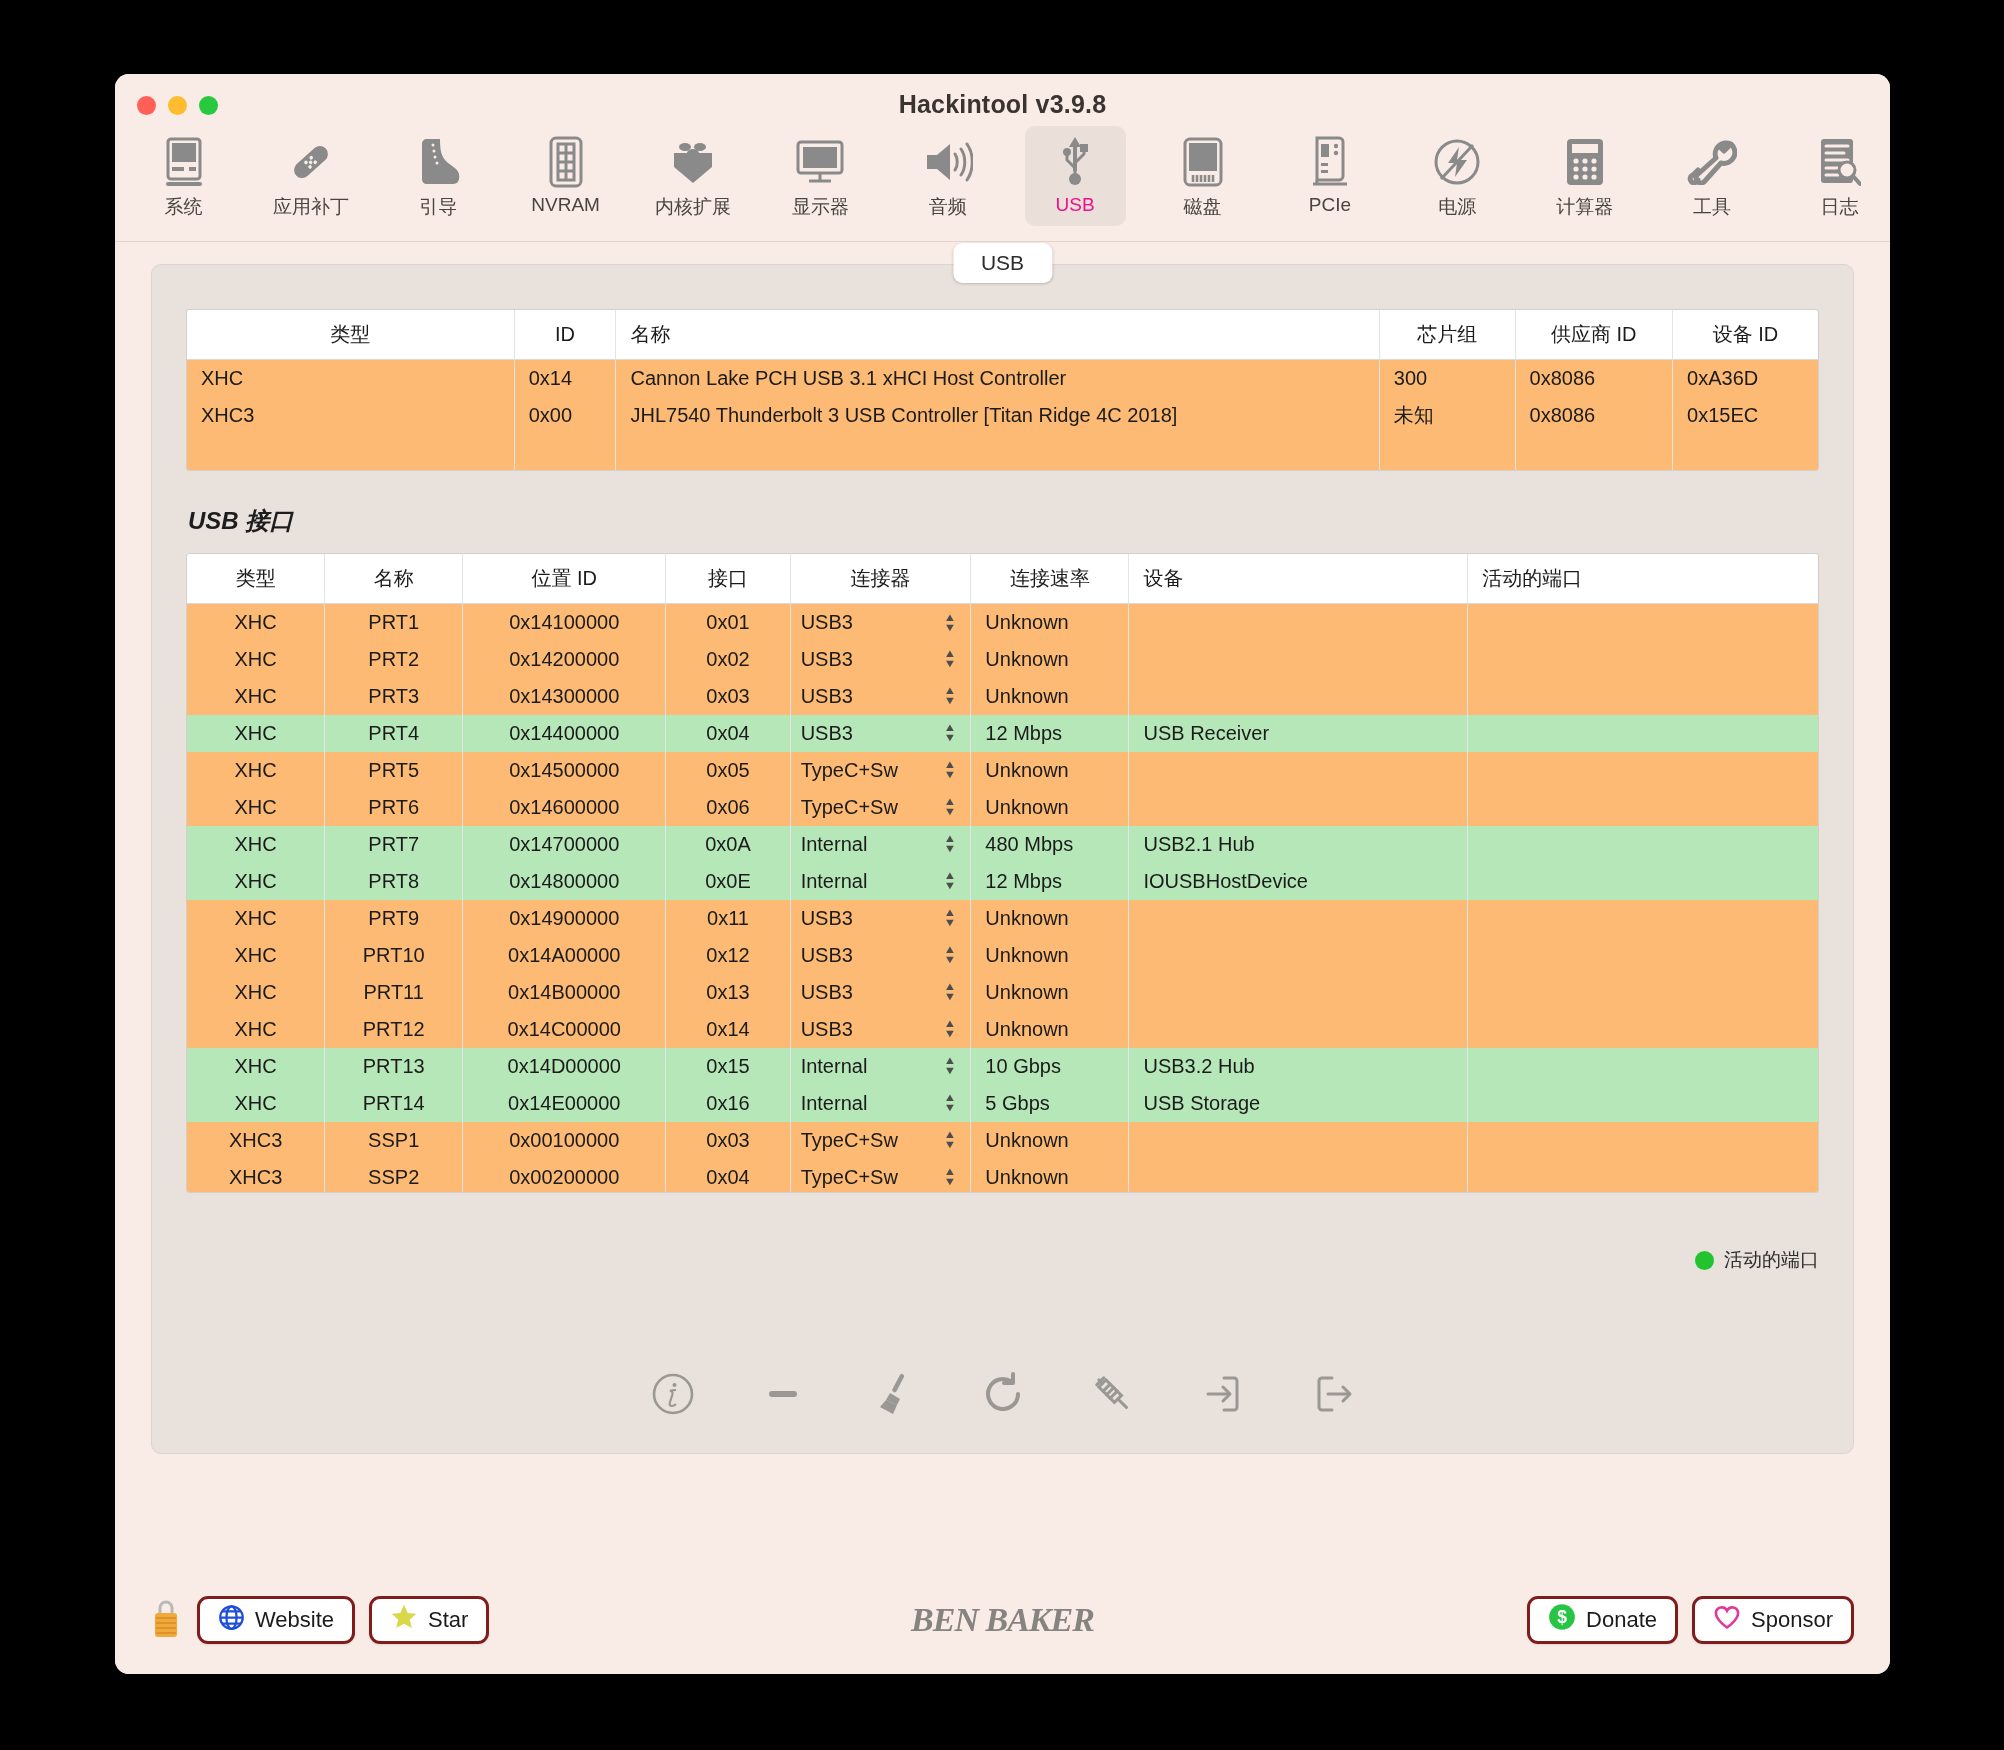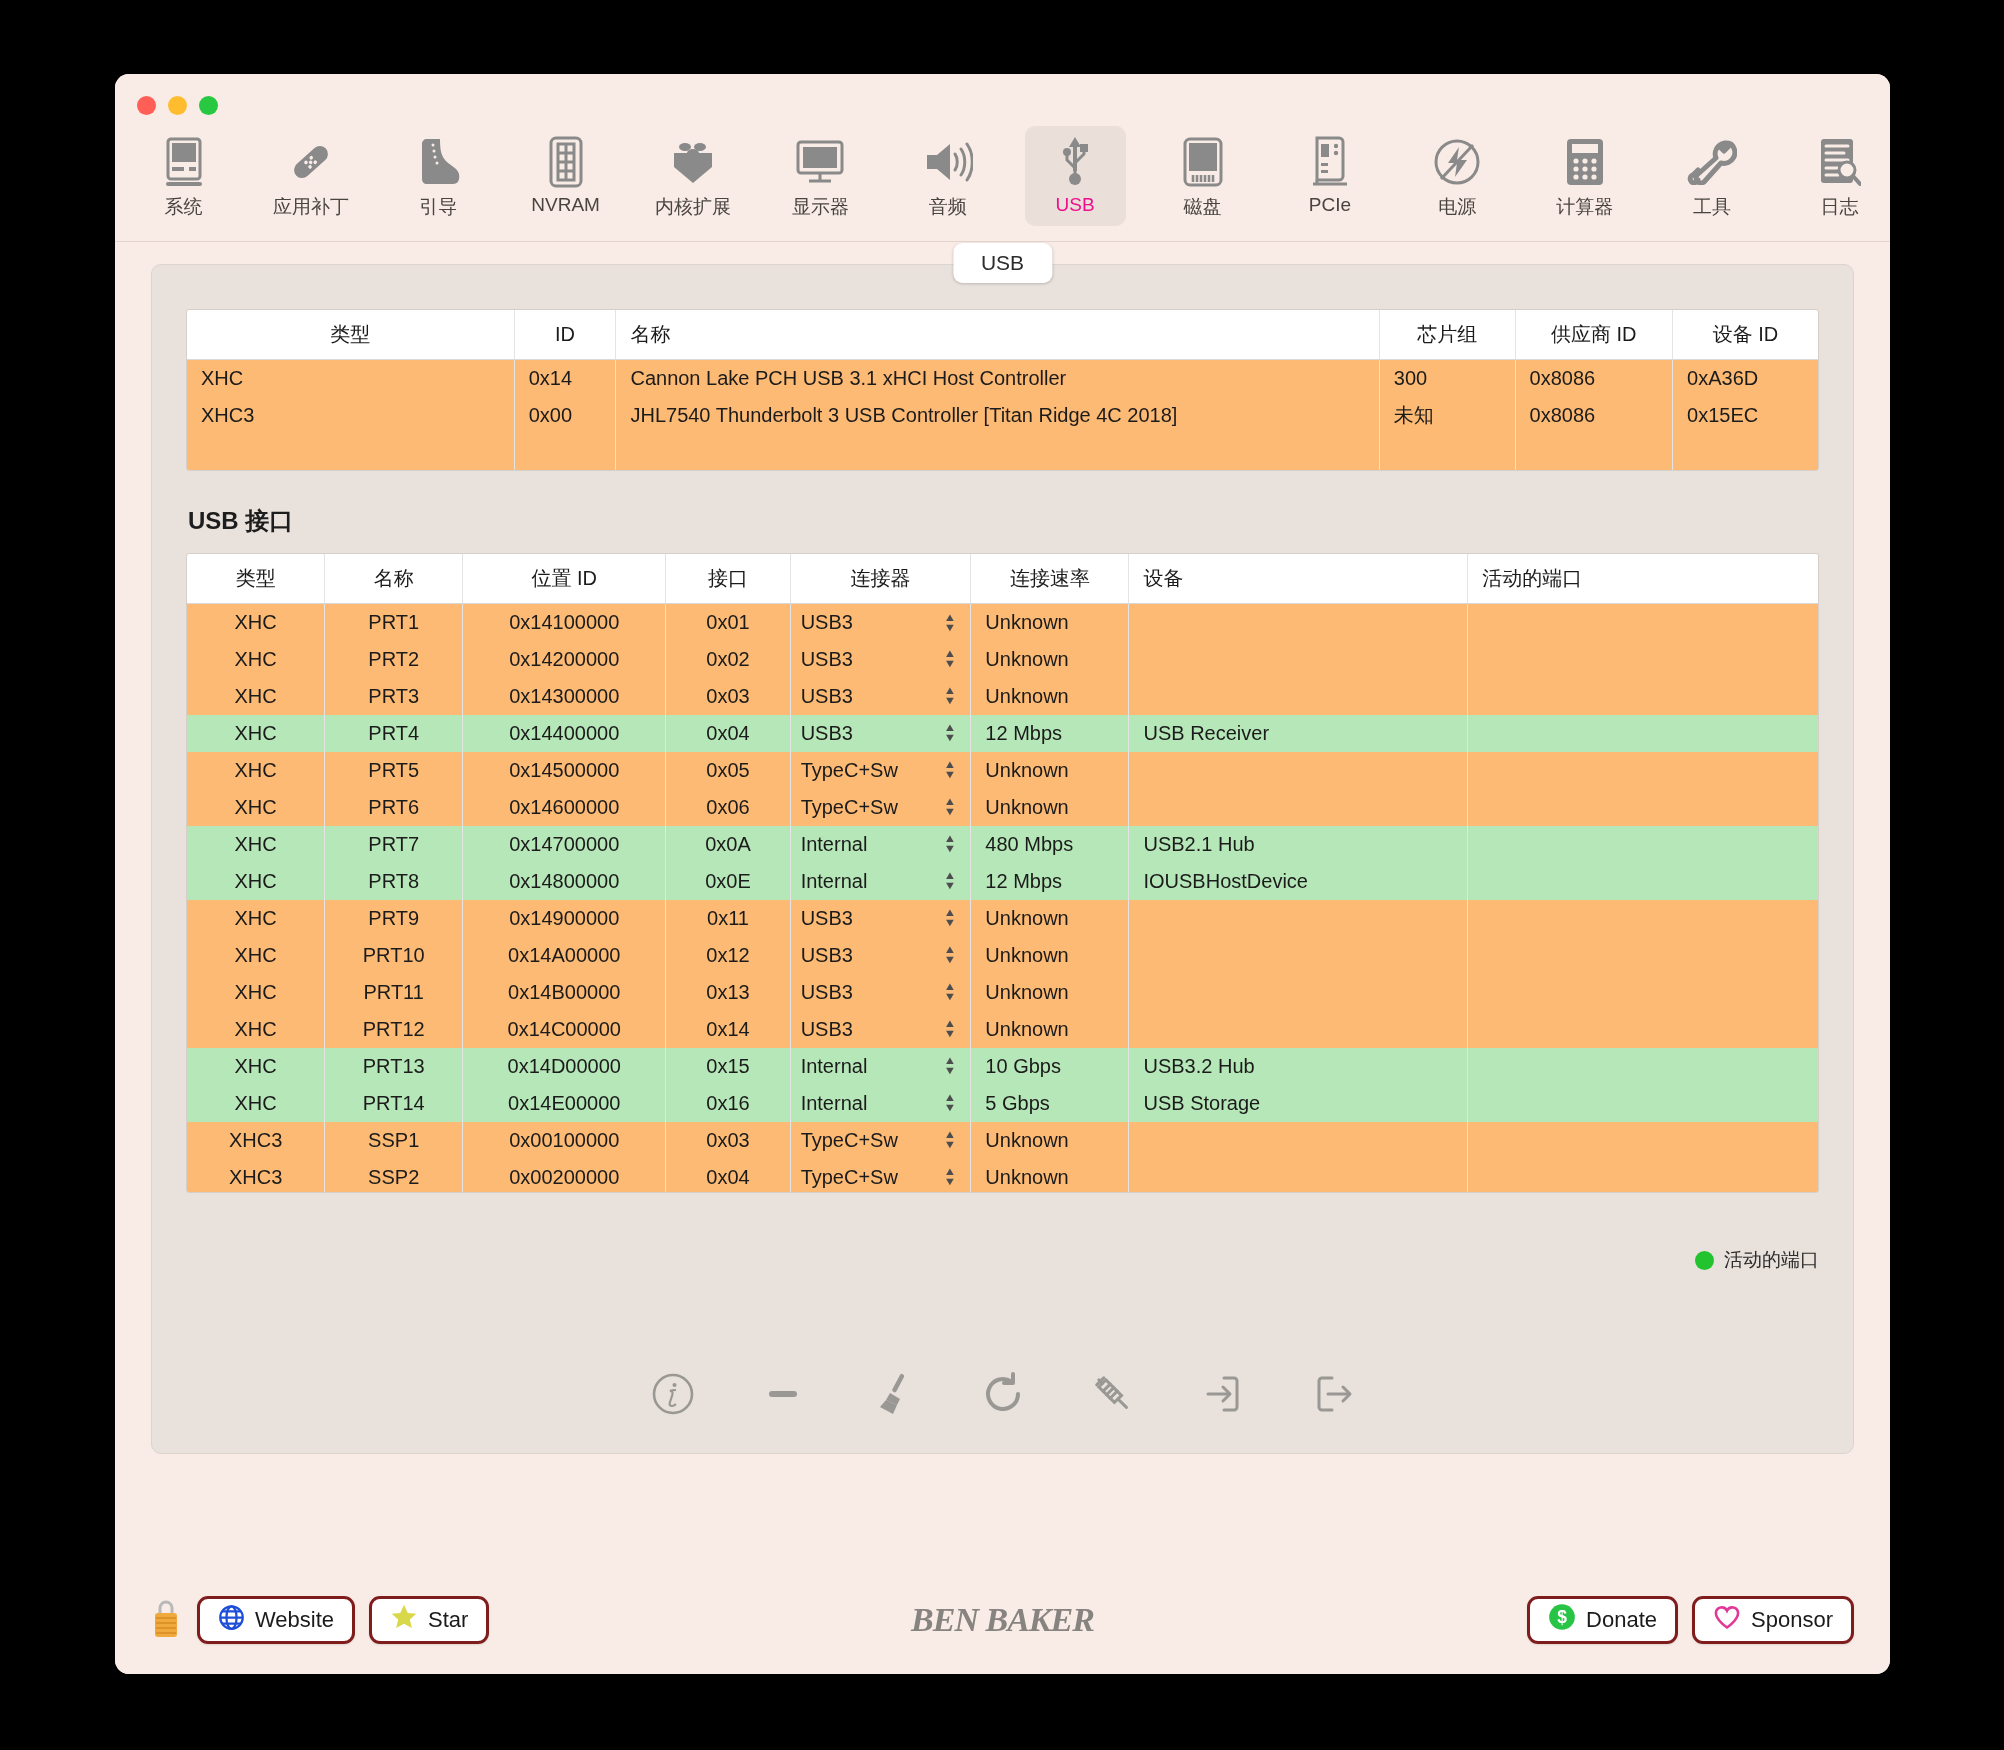--- a/index.html
+++ b/index.html
@@ -150,20 +150,21 @@
   }
   #ctrl-table td { text-align: left; padding-left: 14px; height: 37px; }
   #ctrl-table td.c-type { padding-left: 14px; }
 
   
   #ports-title {
     font-size: 24px;
     font-weight: bold;
     color: #1d1d1d;
     margin: 34px 0 16px 2px;
+    font-style: italic;
   }
   #ports-wrap {
     border: 1px solid #d6cec9;
     border-radius: 3px;
     overflow: hidden;
     background: #fff;
     height: 640px;
   }
   #ports-table td { height: 37px; font-size: 20px; }
   #ports-table td.center { text-align: center; }
@@ -258,20 +259,21 @@
 <body>
 
 <div id="window">
 
   <div id="titlebar">
     <div id="traffic">
       <div class="light red"></div>
       <div class="light yellow"></div>
       <div class="light green"></div>
     </div>
+    <div id="window-title">Hackintool v3.9.8</div>
 
     <div id="toolbar">
 
       <div class="tb-item">
         <span class="tb-icon">
           <svg width="44" height="50" viewBox="0 0 44 50" fill="currentColor">
             <rect x="6" y="2" width="32" height="40" rx="3" fill="none" stroke="currentColor" stroke-width="3"></rect>
             <rect x="10" y="6" width="24" height="19" fill="currentColor"></rect>
             <rect x="10" y="30" width="12" height="4" fill="currentColor"></rect>
             <rect x="27" y="30" width="7" height="4" fill="currentColor"></rect>

